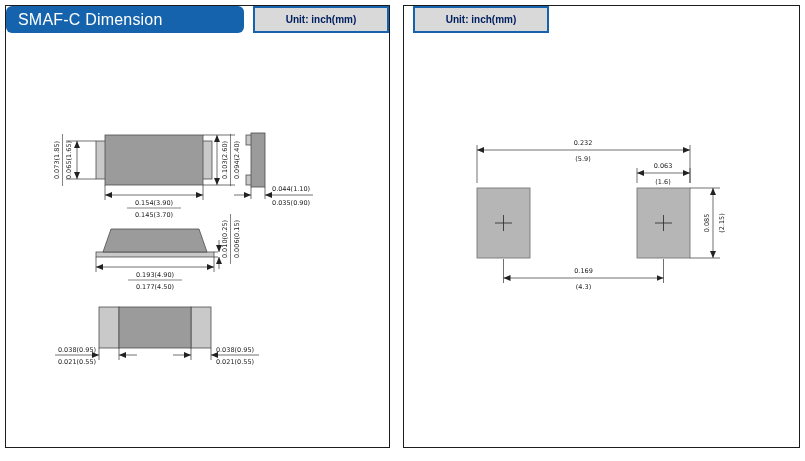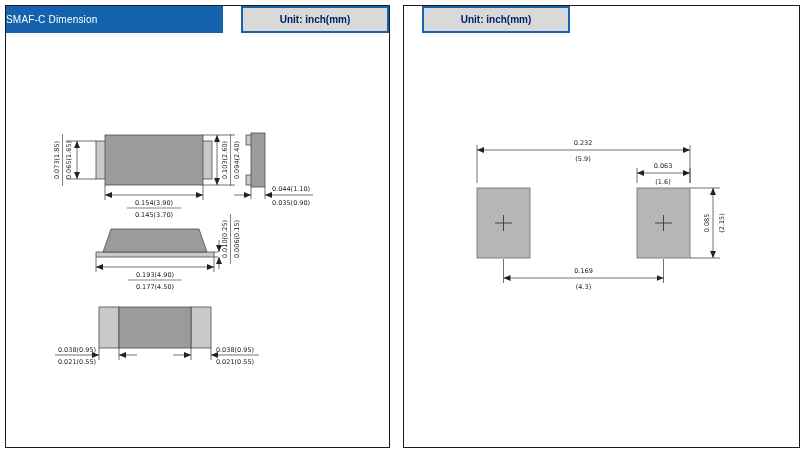--- a/index.html
+++ b/index.html
@@ -2,23 +2,23 @@
 <html style="--header-bg: #1563ad; --unit-box-border: #1563ad; --unit-box-bg: #d9d9d9; --unit-text: #002060; --drawing-gray: #9b9b9b; --terminal-gray: #c9c9c9; --pad-gray: #b6b6b6; --line-color: #333333;"><head>
 <meta charset="utf-8">
 <style>
   html,body{margin:0;padding:0;background:#ffffff;}
   .page{width:805px;height:461px;box-sizing:border-box;display:flex;gap:13px;padding:5px;background:#fff;
         font-family:"Liberation Sans",sans-serif;}
   .panel{border:1px solid #1c1c1c;background:#fff;display:flex;flex-direction:column;height:443px;box-sizing:border-box;}
   .panel-left{width:385px;}
   .panel-right{width:397px;}
   .panel-header{display:flex;align-items:stretch;flex:0 0 27px;height:27px;background:#fff;}
-  .title-bar{flex:1;background:var(--header-bg,#1563ad);color:#fff;font-size:10px;display:flex;align-items:center;
-             padding-left:0;letter-spacing:.2px;}
-  .unit-box{width:148px;box-sizing:border-box;margin-left:18px;background:var(--unit-box-bg,#d9d9d9);
+  .title-bar{flex:1;background:var(--header-bg,#1563ad);color:#fff;font-size:16px;display:flex;align-items:center;
+             padding-left:12px;letter-spacing:.2px;border-radius:6px;}
+  .unit-box{width:136px;box-sizing:border-box;margin-left:9px;background:var(--unit-box-bg,#d9d9d9);
             border:2px solid var(--unit-box-border,#1563ad);color:var(--unit-text,#002060);
             display:flex;align-items:center;justify-content:center;font-size:10px;font-weight:bold;}
   .panel-body{flex:1;position:relative;overflow:hidden;}
   svg.drawing{display:block;}
   .body{fill:var(--drawing-gray,#9b9b9b);stroke:#4d4d4d;stroke-width:.8;}
   .term{fill:var(--terminal-gray,#c9c9c9);stroke:#4d4d4d;stroke-width:.8;}
   .pad{fill:var(--pad-gray,#b6b6b6);stroke:#777;stroke-width:.9;}
   .ext,.dim{stroke:var(--line-color,#333);stroke-width:.7;fill:none;}
   .fbar{stroke:var(--line-color,#333);stroke-width:.6;}
   .cross{stroke:#333;stroke-width:.9;}

